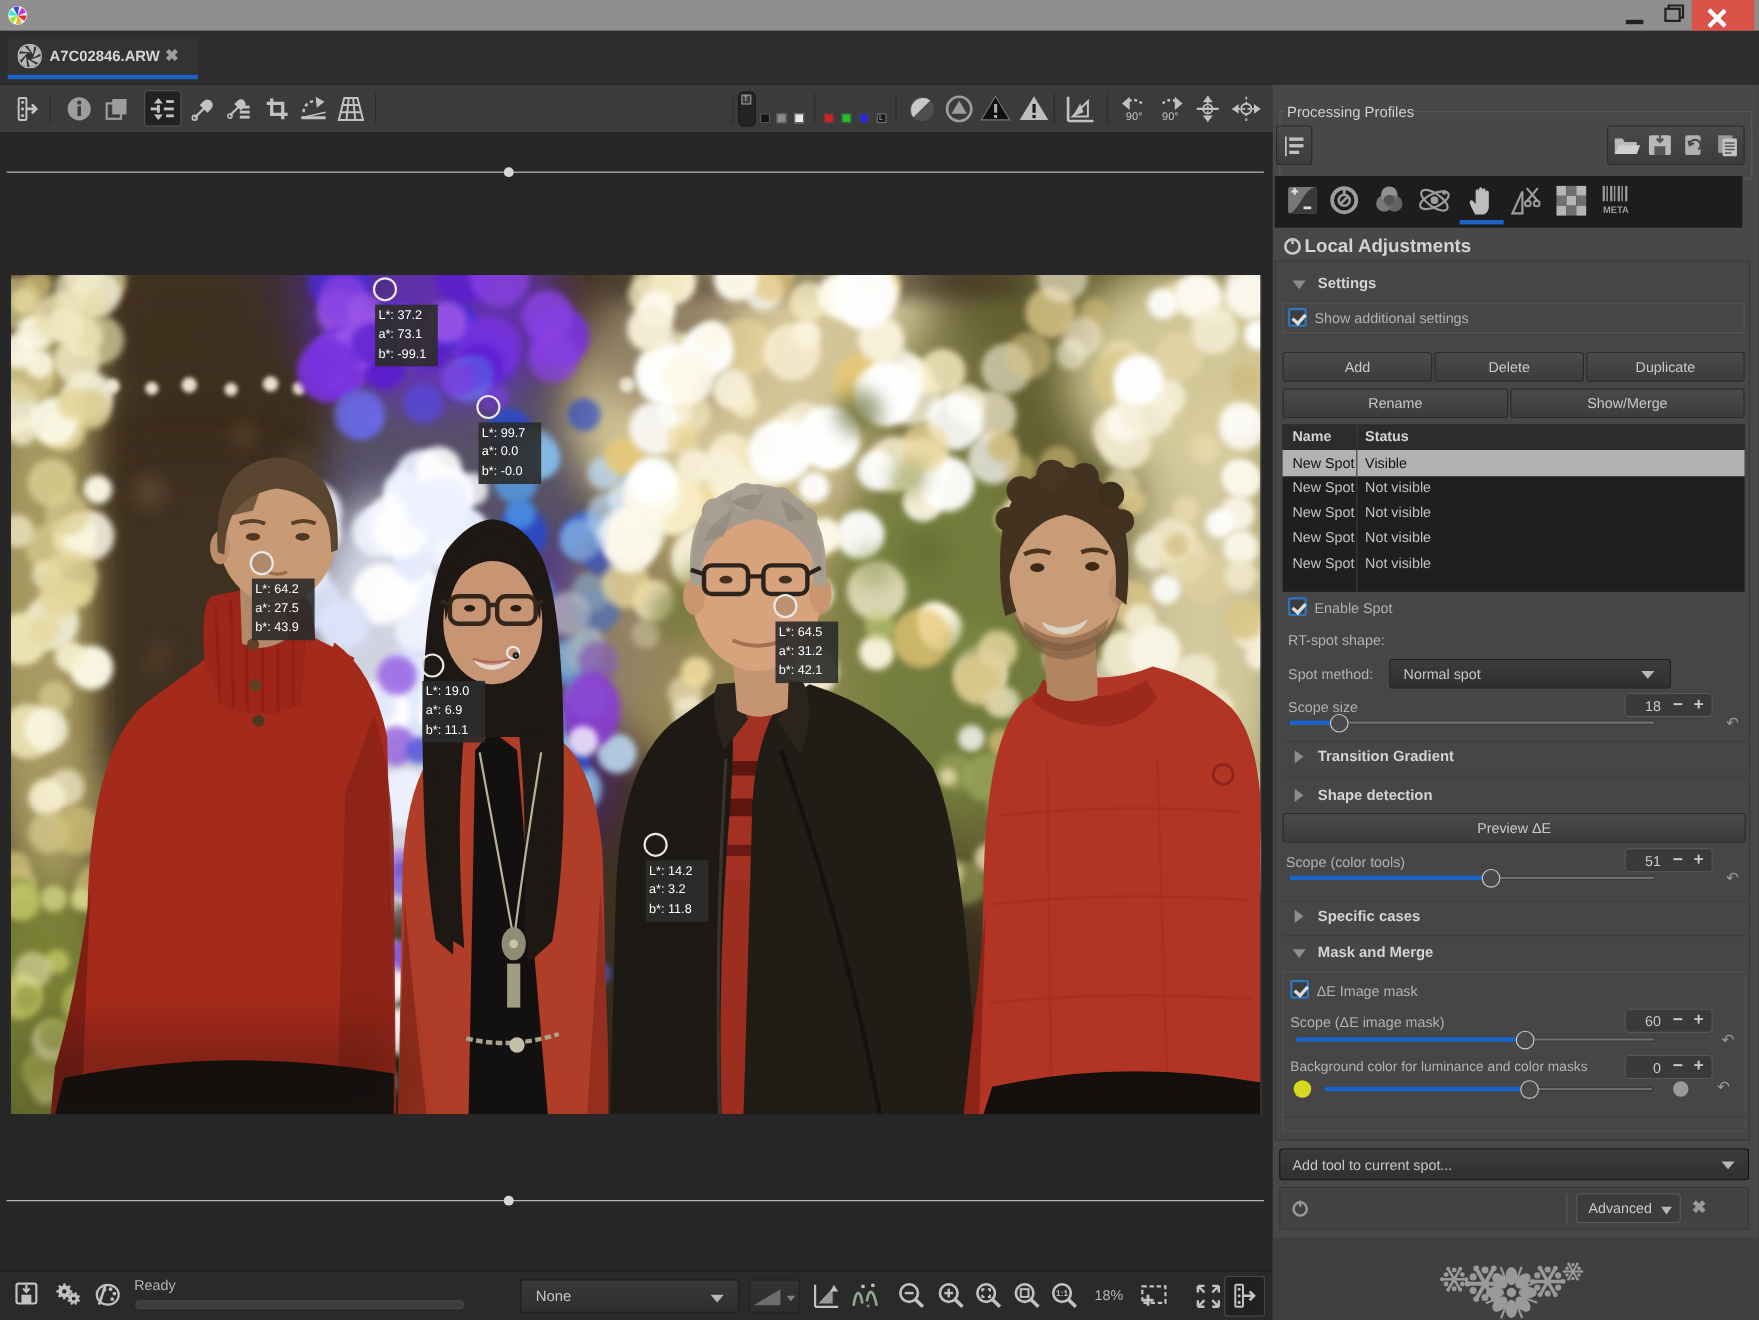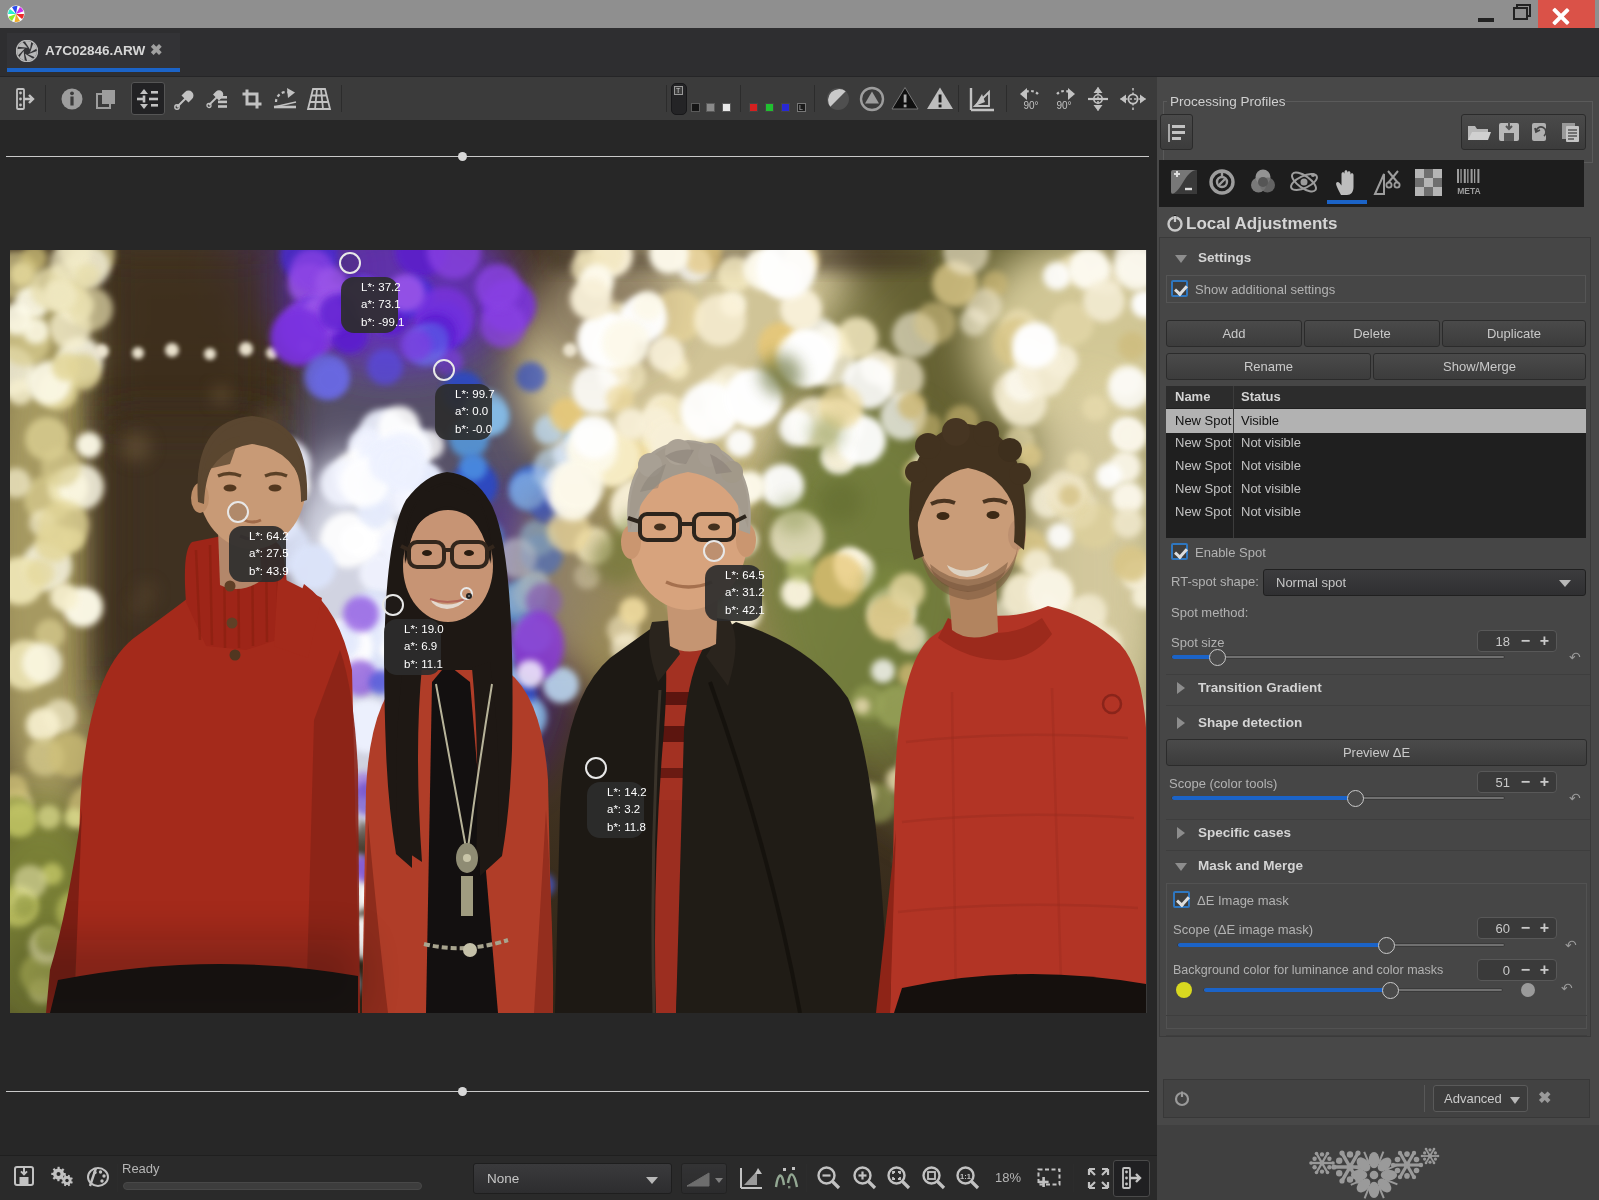--- a/index.html
+++ b/index.html
@@ -29,21 +29,21 @@
 
 #editor{left:0;top:120px;width:1157px;height:1035px;background:#272727}
 #split-top{position:absolute;left:6px;top:36px;width:1143px;height:1px;background:#c9c9c9}
 #split-top .dot{position:absolute;left:452px;top:-4px;width:9px;height:9px;border-radius:50%;background:#d8d8d8}
 #split-bot{position:absolute;left:6px;top:971px;width:1143px;height:1px;background:#c9c9c9}
 #split-bot .dot{position:absolute;left:452px;top:-4px;width:9px;height:9px;border-radius:50%;background:#d8d8d8}
 #photo{position:absolute;left:10px;top:130px;width:1136px;height:763px;overflow:hidden}
 .pt{position:absolute;width:22px;height:22px;border:2px solid #e8e8e8;border-radius:50%;background:rgba(40,40,40,0.15)}
 .pt2{position:absolute;width:13px;height:13px;border:2px solid #e8e8e8;border-radius:50%}
 .pt2:before{content:"";position:absolute;left:3.5px;top:3.5px;width:2px;height:2px;border-radius:50%;border:2px solid #222;background:#888}
-.lbl{position:absolute;width:57px;background:rgba(45,45,45,0.92);color:#fff;font-size:11.5px;line-height:17.3px;padding:2px 0 2px 20px;border-radius:13px;white-space:nowrap}
+.lbl{position:absolute;width:57px;background:rgba(45,45,45,0.92);color:#fff;font-size:11.5px;line-height:17.3px;padding:2px 0 2px 3px;border-radius:0;white-space:nowrap}
 
 #status{left:0;top:1155px;width:1157px;height:45px;background:#2a2a2a;border-top:1px solid #1f1f1f}
 #ready{position:absolute;left:122px;top:5px;width:300px;text-align:left;font-size:13px;color:#b5b5b5}
 #progress{position:absolute;left:123px;top:26px;width:299px;height:8px;background:#3d3d3d;border:1px solid #484848;border-radius:4px}
 .combo{background:linear-gradient(#3a3a3c,#2d2d2f);border:1px solid #1e1e1e;border-radius:3px;color:#c6c6c6}
 
 #rpanel{left:1157px;top:77px;width:442px;height:1123px;background:#484848}
 .fieldlbl{position:absolute;left:13px;top:17px;font-size:13.5px;color:#cfcfcf}
 .rp-lbl{font-size:13px;color:#b2b2b2}
 .rbtn{position:absolute;background:linear-gradient(#4a4a4a,#3c3c3c);border:1px solid #2b2b2b;border-radius:3px;color:#c9c9c9;font-size:13px;text-align:center}
@@ -1148,25 +1148,25 @@
       <div style="position:absolute;left:18px;top:381px;font-size:13px;color:#c2c2c2">New Spot</div>
       <div style="position:absolute;left:84px;top:381px;font-size:13px;color:#c2c2c2">Not visible</div>
       <div style="position:absolute;left:18px;top:404px;font-size:13px;color:#c2c2c2">New Spot</div>
       <div style="position:absolute;left:84px;top:404px;font-size:13px;color:#c2c2c2">Not visible</div>
       <div style="position:absolute;left:18px;top:427px;font-size:13px;color:#c2c2c2">New Spot</div>
       <div style="position:absolute;left:84px;top:427px;font-size:13px;color:#c2c2c2">Not visible</div>
       <div class="chk" style="left:14px;top:466px"></div>
       <div class="rp-lbl" style="position:absolute;left:38px;top:468px">Enable Spot</div>
       <div class="rp-lbl" style="position:absolute;left:14px;top:497px">RT-spot shape:</div>
       <div class="rp-lbl" style="position:absolute;left:14px;top:528px">Spot method:</div>
-      <div class="rcombo" style="left:106px;top:492px;width:323px;height:27px">
+      <div class="rcombo" style="left:106px;top:522px;width:256px;height:27px">
         <span style="position:absolute;left:12px;top:5px">Normal spot</span>
         <span class="caret" style="right:14px;top:10px;position:absolute"></span>
       </div>
-      <div class="rp-lbl" style="position:absolute;left:14px;top:558px">Spot size</div>
+      <div class="rp-lbl" style="position:absolute;left:14px;top:558px">Scope size</div>
       <div class="spin" style="left:320px;top:553px">
         <span class="v">18</span>
         <span class="m">−</span>
         <span class="p">+</span>
       </div>
       <div class="slider" style="left:14px;top:578px;width:334px">
         <div class="fill" style="width:45px"></div>
         <div class="th" style="left:37px"></div>
       </div>
       <div class="resetarr" style="left:412px;top:572px">↶</div>
@@ -1216,20 +1216,24 @@
       </div>
       <div style="position:absolute;left:19px;top:905px;width:16px;height:16px;border-radius:50%;background:#d8d820"></div>
       <div class="slider" style="left:46px;top:911px;width:300px">
         <div class="fill" style="width:186px"></div>
         <div class="th" style="left:178px"></div>
       </div>
       <div style="position:absolute;left:364px;top:906px;width:14px;height:14px;border-radius:50%;background:#9a9a9a"></div>
       <div class="resetarr" style="left:404px;top:903px">↶</div>
       <div class="sep" style="top:938px;width:421px"></div>
       <div class="sep" style="top:958px;width:421px"></div>
+      <div class="rcombo" style="left:6px;top:967px;width:427px;height:29px;border-color:#111">
+        <span style="position:absolute;left:11px;top:7px">Add tool to current spot...</span>
+        <span class="caret" style="right:12px;top:11px;position:absolute"></span>
+      </div>
       <div style="position:absolute;left:6px;top:1002px;width:427px;height:39px;background:#424242;border:1px solid #383838"></div>
       <div style="position:absolute;left:16px;top:1012px"><svg width="18" height="18" viewBox="0 0 18 18" style="">
           <circle cx="9" cy="10" r="6" fill="none" stroke="#9a9a9a" stroke-width="2.2"></circle>
           <rect x="7.9" y="1.5" width="2.2" height="6" fill="#424242"></rect>
           <rect x="7.9" y="2.5" width="2.2" height="5.5" fill="#9a9a9a"></rect>
         </svg></div>
       <div class="hdr" style="position:absolute;left:41px;top:1057px;font-size:16px;color:#fde047">Log Encoding</div>
       <div style="position:absolute;left:267px;top:1008px;width:1px;height:27px;background:#585858"></div>
       <div class="rbtn" style="left:276px;top:1008px;width:95px;height:27px;background:#3c3c3c;border-color:#5a5a5a">
         <span style="position:absolute;left:10px;top:5px;font-size:13px">Advanced</span>

